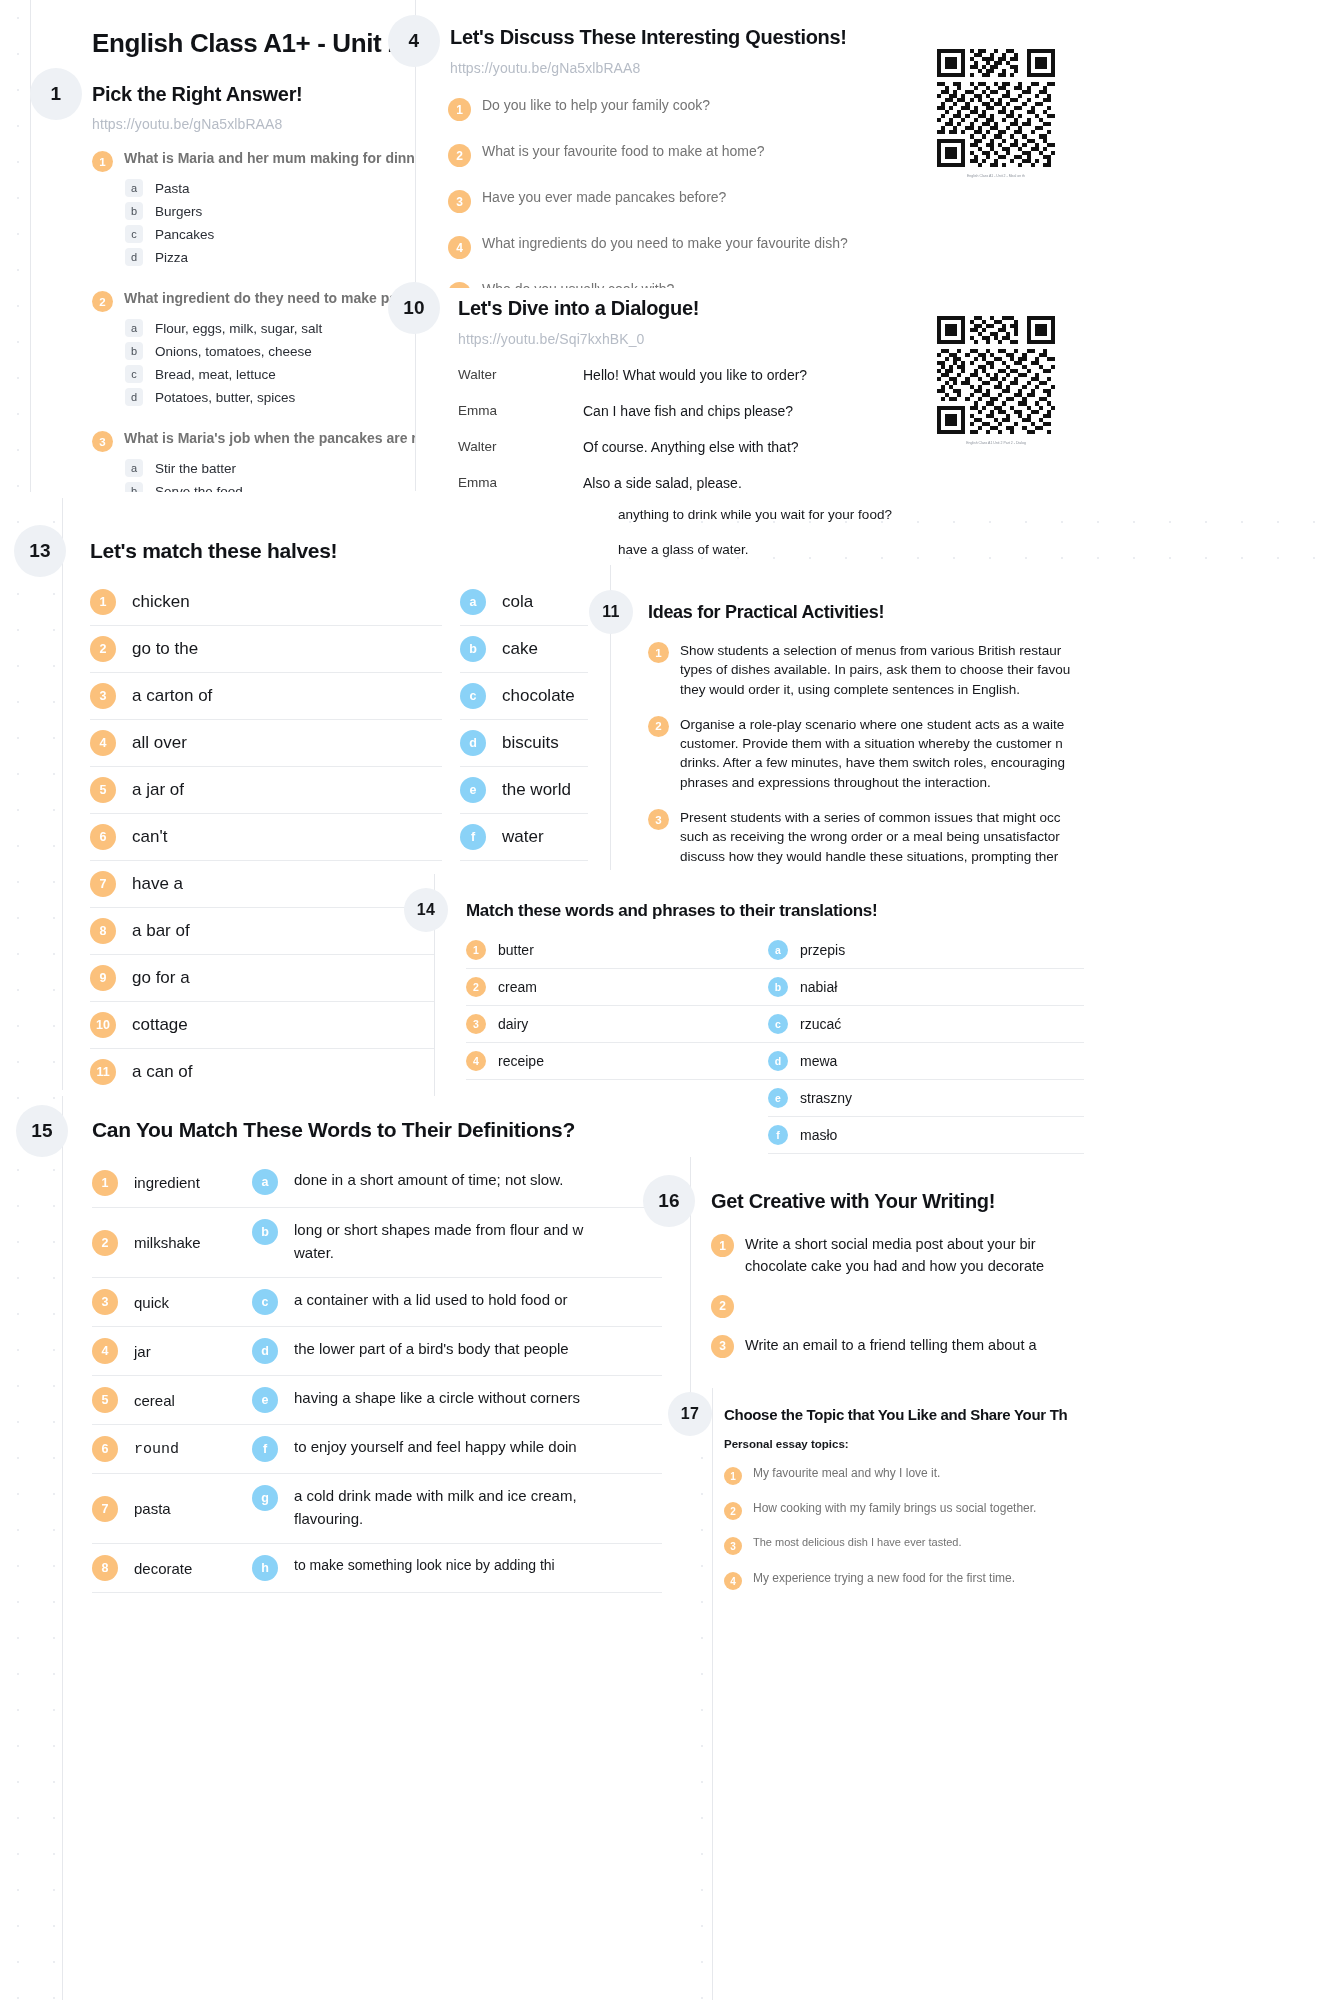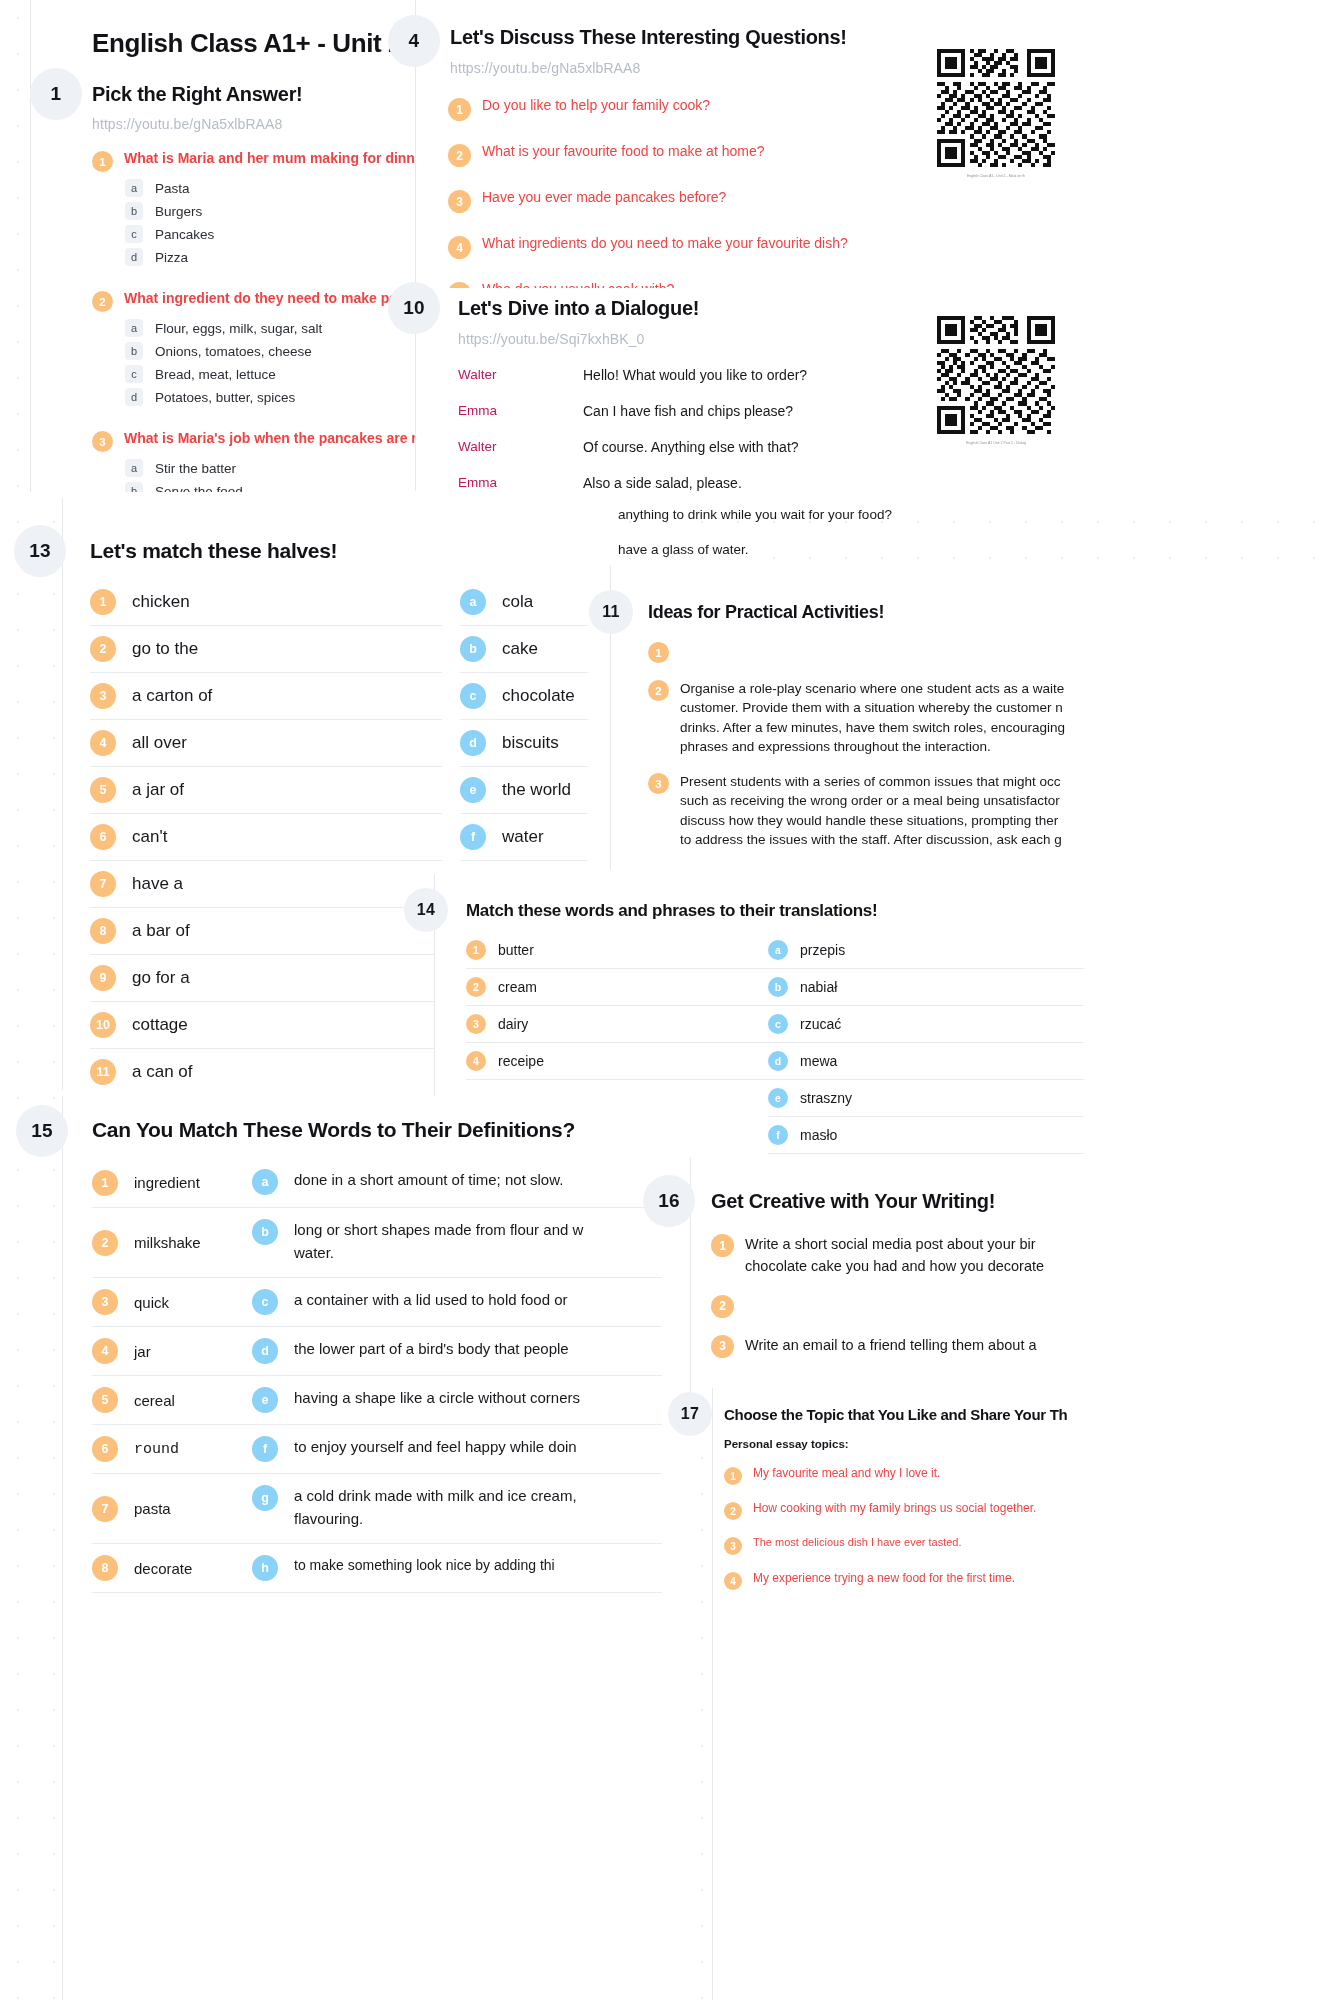--- a/index.html
+++ b/index.html
@@ -57,34 +57,34 @@
   .qnum {
     flex: 0 0 auto;
     width: 21px; height: 21px; border-radius: 50%;
     background: #fbc17c; color: #fff;
     font-size: 11.5px; font-weight: 600;
     display: flex; align-items: center; justify-content: center;
     margin-right: 11px; margin-top: 1px;
   }
   .qnum.big { width: 23px; height: 23px; font-size: 12px; }
   .qrow { display: flex; align-items: flex-start; margin-bottom: 13px; }
-  .qtext { font-size: 14px; color: #ef4444; font-weight: 700; white-space: nowrap;}
+  .qtext { font-size: 14px; color: #737373; font-weight: 700; white-space: nowrap;}
   .qtext.reg { font-weight: 400; }
   .opt { display:flex; align-items:center; margin: 0 0 5px 33px; }
   .optletter {
     width: 18px; height: 18px; border-radius: 4px;
     background: #eef1f5; color: #4a5058;
     font-size: 11px; display:flex; align-items:center; justify-content:center;
     margin-right: 12px;
   }
   .opttext { font-size: 13.5px; color: #2a2e35; white-space: nowrap;}
 
   
   .drow { display: flex; margin-bottom: 20px; }
-  .dwho { width: 125px; font-size: 13.5px; color: #be185d; flex:0 0 auto;}
+  .dwho { width: 125px; font-size: 13.5px; color: #404040; flex:0 0 auto;}
   .dtext { font-size: 14px; color: #16181c; white-space: nowrap;}
 
   
   .mrow {
     display: flex; align-items: center;
     padding: 10px 0;
     border-bottom: 1.5px solid #e9ebee;
   }
   .mcircle {
     flex:0 0 auto;
@@ -741,20 +741,25 @@
 </div>
 <div class="secnum" style="left:14px; top:525px;">13</div>
 
 <div class="panel" style="left:610px; top:565px; width:723px; height:305px;">
   <div class="vrule"></div>
   <h2 class="sect" style="position:absolute; left:38px; top:37px; font-size:18px;">Ideas for Practical Activities!</h2>
 
   <div style="position:absolute; left:38px; top:76px; width:680px;">
     <div class="blist">
       <div class="qnum">1</div>
+      <div class="btext">
+        <div class="nowrapline">Show students a selection of menus from various British restaur</div>
+        <div class="nowrapline">types of dishes available. In pairs, ask them to choose their favou</div>
+        <div class="nowrapline">they would order it, using complete sentences in English.</div>
+      </div>
     </div>
     <div class="blist">
       <div class="qnum">2</div>
       <div class="btext">
         <div class="nowrapline">Organise a role-play scenario where one student acts as a waite</div>
         <div class="nowrapline">customer. Provide them with a situation whereby the customer n</div>
         <div class="nowrapline">drinks. After a few minutes, have them switch roles, encouraging</div>
         <div class="nowrapline">phrases and expressions throughout the interaction.</div>
       </div>
     </div>

